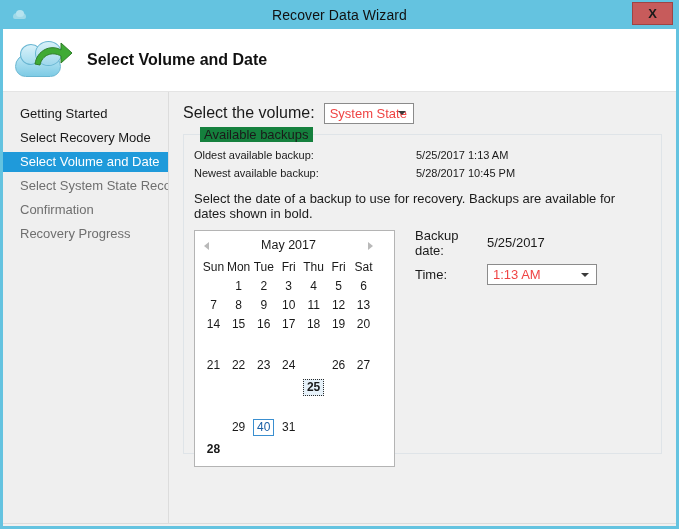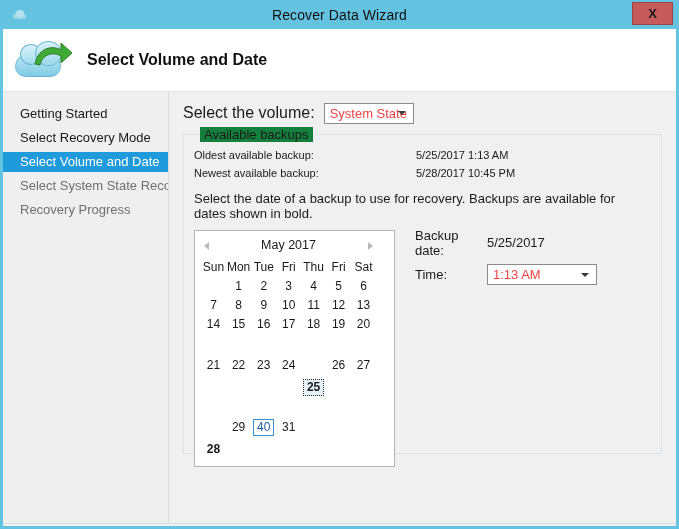--- a/index.html
+++ b/index.html
@@ -372,20 +372,21 @@
     <div id="header-title">Select Volume and Date</div>
   </div>
 
   <div id="body">
 
     <div id="sidebar">
       <div class="nav-item">Getting Started</div>
       <div class="nav-item">Select Recovery Mode</div>
       <div class="nav-item selected">Select Volume and Date</div>
       <div class="nav-item dim">Select System State Reco...</div>
+      <div class="nav-item dim">Confirmation</div>
       <div class="nav-item dim">Recovery Progress</div>
     </div>
 
     <div id="content">
 
       <div id="volume-row">
         <div id="volume-label">Select the volume:</div>
         <div class="combo" id="volume-combo">
           <span>System State</span>
           <span class="caret"></span>

